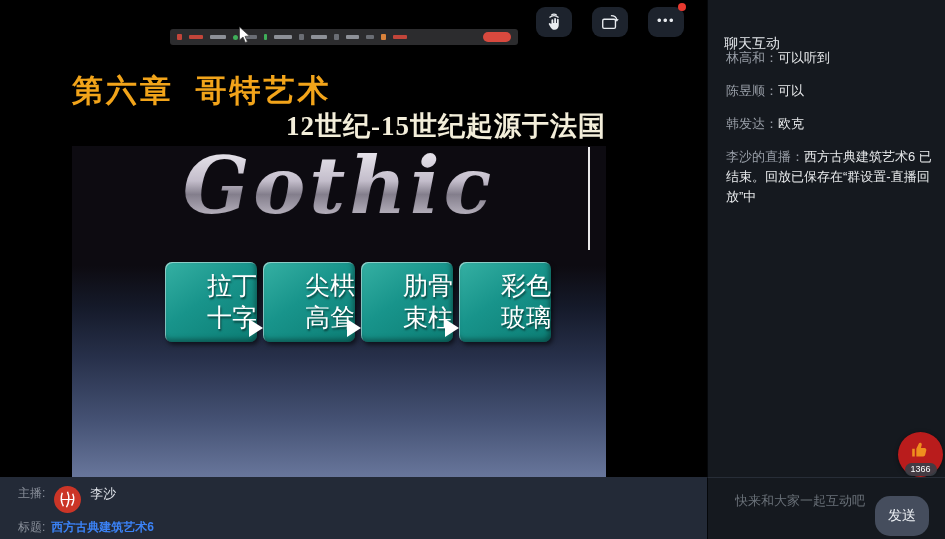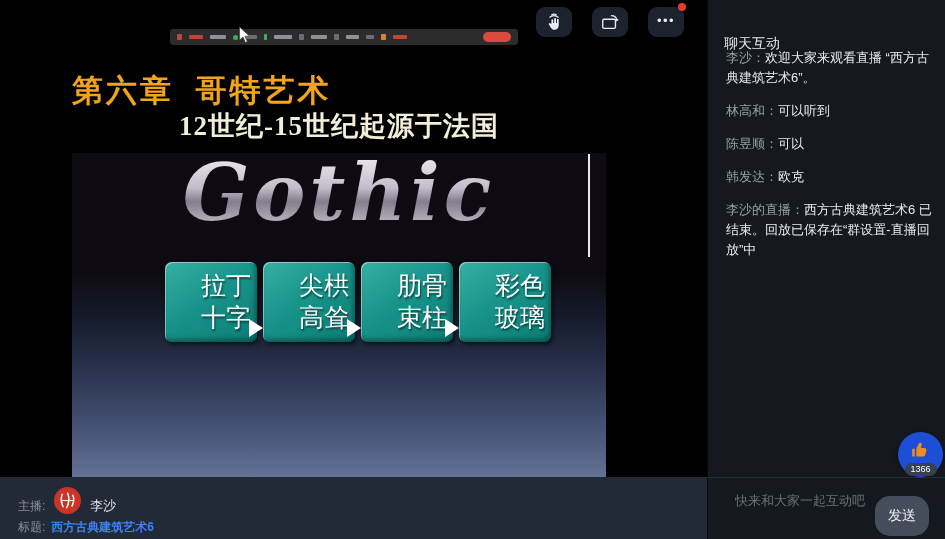--- a/index.html
+++ b/index.html
@@ -27,63 +27,63 @@
   .vbtn { position:absolute; top:7px; width:36px; height:30px; border-radius:9px;
     background:#1d232d; display:flex; align-items:center; justify-content:center; }
   .vbtn svg { display:block; }
   .vbtn .dots { color:#e8ebef; font-size:13px; letter-spacing:1.5px; line-height:1; padding-bottom:4px; }
   .notif-dot { position:absolute; left:678px; top:3px; width:8px; height:8px; border-radius:50%; background:#e8392f; }
 
   
   .slide-title { position:absolute; left:72px; top:70px; width:534px; text-align:left;
     font-family:"Liberation Serif","DejaVu Serif",serif; font-weight:bold; font-size:31px;
     color:#F2A41A; letter-spacing:3px; white-space:pre; }
-  .slide-subtitle { position:absolute; left:72px; top:108px; width:534px; text-align:center;
+  .slide-subtitle { position:absolute; left:72px; top:108px; width:534px; text-align:right;
     font-family:"Liberation Serif","DejaVu Serif",serif; font-weight:bold; font-size:27px;
     color:#f3eeda; letter-spacing:1px; }
 
-  .slide-image { position:absolute; left:72px; top:153px; width:534px; height:352px;
+  .slide-image { position:absolute; left:72px; top:146px; width:534px; height:352px;
     background:linear-gradient(180deg,#0d0b11 0%,#0d0b11 34%,#151a2a 46%,#27304a 60%,#455274 78%,#68769b 94%,#8removal490ab 100%);
     background:linear-gradient(180deg,#0d0b11 0%,#0d0b11 34%,#151a2a 46%,#27304a 60%,#455274 78%,#68769b 94%,#8490ab 100%); }
   .gothic { position:absolute; left:0; top:-6px; width:100%; text-align:center;
     font-family:"DejaVu Serif","Liberation Serif",serif; font-style:italic; font-weight:bold;
     font-size:78px; letter-spacing:4px;
     background:linear-gradient(180deg,#f5f3f8 0%,#b9b2c2 45%,#6e6878 60%,#d8d2de 100%);
     -webkit-background-clip:text; background-clip:text; color:transparent;
     text-shadow:0 0 1px rgba(255,255,255,.15); }
   .caret-line { position:absolute; left:516px; top:1px; width:2px; height:103px; background:#e9e9ea; }
 
   .flow-box { position:absolute; top:262px; width:92px; height:80px; border-radius:7px;
     background:linear-gradient(145deg,#35b0a3 0%,#18948B 45%,#0c7d74 100%);
     box-shadow:inset 1px 1px 0 rgba(255,255,255,.45), inset -2px -3px 5px rgba(0,0,0,.35), 2px 3px 4px rgba(0,0,0,.55);
-    display:flex; flex-direction:column; align-items:flex-start; justify-content:center;
+    display:flex; flex-direction:column; align-items:flex-end; justify-content:center;
     color:#fff; font-family:"Liberation Serif","DejaVu Serif",serif; font-size:25px; line-height:1.3;
-    text-shadow:1px 2px 2px rgba(0,0,0,.55);padding-left:36px; }
+    text-shadow:1px 2px 2px rgba(0,0,0,.55); }
   .flow-arrow { position:absolute; top:319px; width:0; height:0;
     border-top:9px solid transparent; border-bottom:9px solid transparent; border-left:14px solid #fff; }
 
   
   .footer { position:absolute; left:0; top:477px; width:707px; height:62px; background:#232a37; }
-  .host-row { position:absolute; left:18px; top:8px; height:30px; display:flex; align-items:flex-end; gap:8px; }
+  .host-row { position:absolute; left:18px; top:8px; height:30px; display:flex; align-items:flex-start; gap:8px; }
   .lbl { color:#8b919c; font-size:12px; }
   .host-name { color:#dfe3e9; font-size:13px; }
   .avatar { width:29px; height:29px; border-radius:50%; overflow:hidden; }
   .title-row { position:absolute; left:18px; top:42px; display:flex; gap:6px; align-items:center; }
   .title-val { color:#3b82f6; font-size:12px;font-weight:bold; }
 
   
   .chat { position:absolute; left:707px; top:0; width:238px; height:539px; background:#15191f; border-left:1px solid #05070a; }
   .chat-header { position:absolute; left:16px; top:11px; color:#e4e7eb; font-size:14px;margin-top:24px; }
   .messages { position:absolute; left:18px; top:48px; width:212px; }
   .msg { font-size:13px; line-height:20px; margin-bottom:13px; word-break:break-all; }
   .msg .mname { color:#989ea7; }
   .msg .mtext { color:#e8eaec; }
 
   .like-btn { position:absolute; left:190px; top:432px; width:45px; height:45px; border-radius:50%;
-    background:#1d4ed8; box-shadow:0 1px 4px rgba(0,0,0,.5); }
+    background:#b91c1c; box-shadow:0 1px 4px rgba(0,0,0,.5); }
   .like-btn svg { position:absolute; left:11px; top:7px; }
   .like-badge { position:absolute; left:50%; transform:translateX(-50%); bottom:1px;
     background:rgba(58,62,70,.92); border-radius:7px; padding:0 6px; height:13px;
     color:#fff; font-size:9px; line-height:13px; }
 
   .chat-input-bar { position:absolute; left:707px; top:477px; width:238px; height:62px;
     background:#15191f; border-top:1px solid #272d37; border-left:1px solid #05070a; }
   .chat-input { position:absolute; left:27px; top:10px; width:150px; height:24px; background:transparent;
     border:none; outline:none; color:#dfe3e9; font-size:13px; }
   .chat-input::placeholder { color:#697078; }
@@ -187,23 +187,20 @@
       <span class="lbl">标题:</span>
       <span class="title-val">西方古典建筑艺术6</span>
     </div>
   </div>
 
   <div class="chat">
     <div class="chat-header">聊天互动</div>
 
     <div class="messages">
       <div class="msg">
-        <span class="mname">李沙：</span><span class="mtext">欢迎大家来观看直播 “西方古典建筑艺术6”。</span>
-      </div>
-      <div class="msg">
         <span class="mname">林高和：</span><span class="mtext">可以听到</span>
       </div>
       <div class="msg">
         <span class="mname">陈昱顺：</span><span class="mtext">可以</span>
       </div>
       <div class="msg">
         <span class="mname">韩发达：</span><span class="mtext">欧克</span>
       </div>
       <div class="msg">
         <span class="mname">李沙的直播：</span><span class="mtext">西方古典建筑艺术6 已结束。回放已保存在“群设置-直播回放”中</span>

